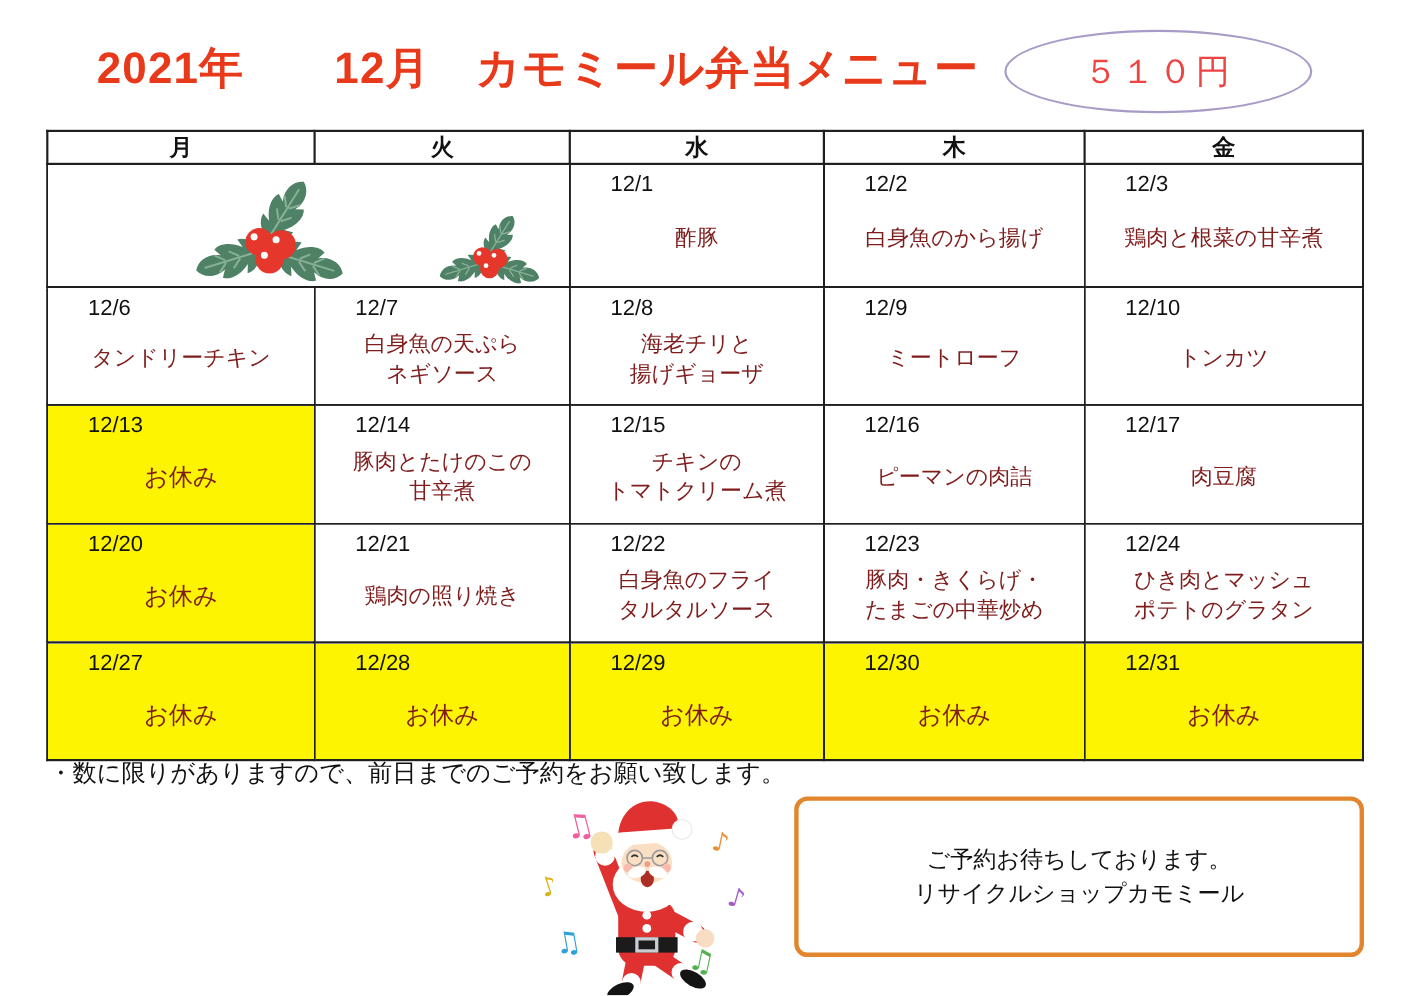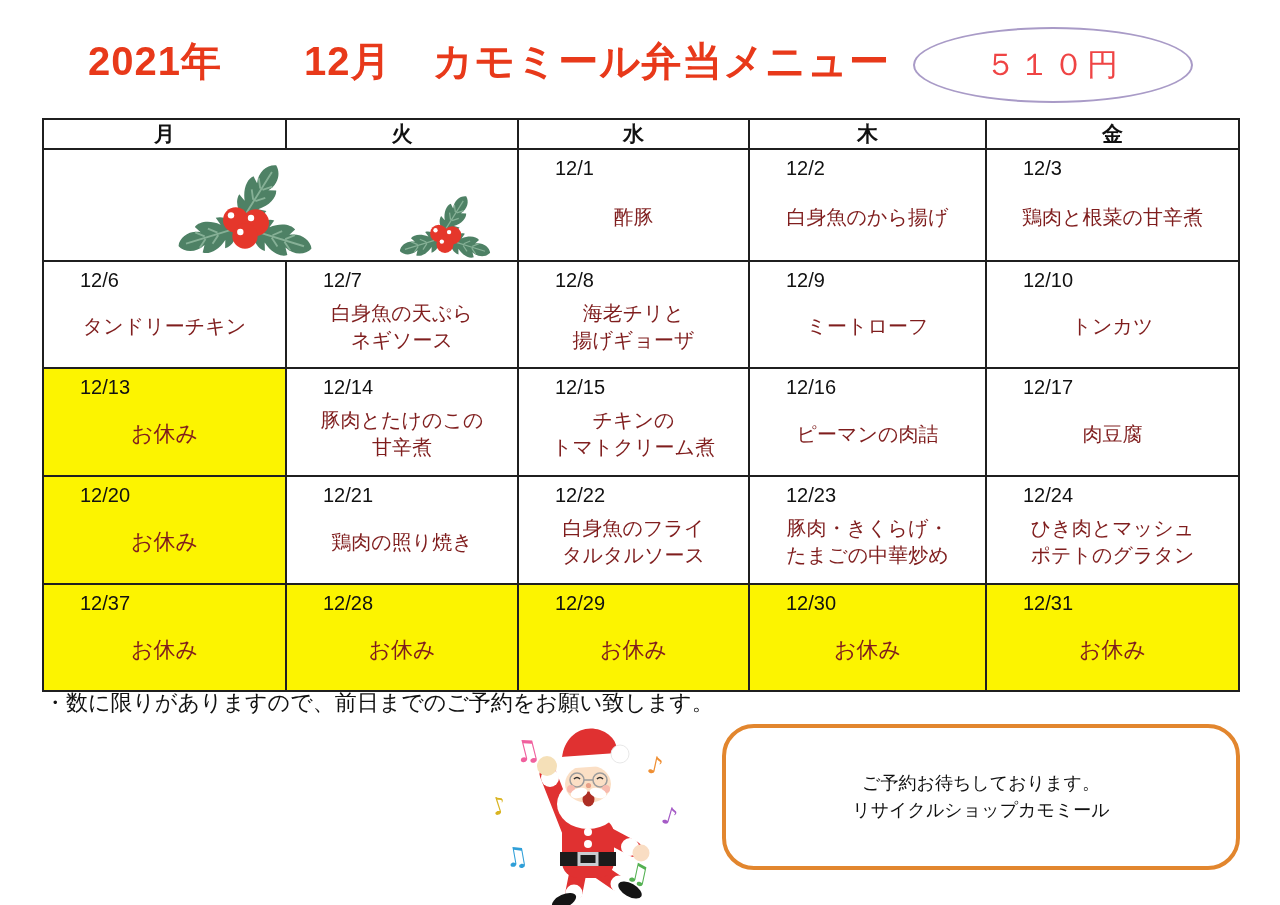--- a/index.html
+++ b/index.html
@@ -29,23 +29,23 @@
   .menu{position:absolute;top:0;left:0;right:0;bottom:0;box-sizing:border-box;padding-top:24px;
         display:flex;flex-direction:column;align-items:center;justify-content:center;
         font-size:20px;line-height:1.35;text-align:center;color:#7f1d1d;border-radius:30px;}
   td.holiday .menu{font-size:22px;justify-content:center;}
   .holly-big{position:absolute;left:128px;top:6px;width:146px;height:112px;}
   .holly-small{position:absolute;left:352px;top:40px;width:98px;height:76px;}
 
   
   .note-text{position:absolute;left:44px;top:688px;font-size:22px;color:#111;white-space:nowrap;font-family:Liberation Mono, monospace;}
   .contact-box{position:absolute;left:722px;top:724px;width:518px;height:146px;box-sizing:border-box;
-    border:4px solid var(--boxOrange,#E2862E);border-radius:32px;
+    border:4px solid var(--boxOrange,#E2862E);border-radius:12px;
     display:flex;flex-direction:column;align-items:center;justify-content:center;
-    font-size:18px;line-height:1.5;text-align:center;color:#111;}
+    font-size:21px;line-height:1.5;text-align:center;color:#111;}
   .contact-box .phone{letter-spacing:1px;}
   .santa{position:absolute;left:478px;top:712px;width:215px;height:193px;}
   .hidden-defs{position:absolute;width:0;height:0;overflow:hidden;}
   svg text.note{font-weight:bold;font-family:"DejaVu Sans",sans-serif;}
 </style>
 </head>
 <body>
 
 <div id="page">
 
@@ -231,21 +231,21 @@
           <td>
             <div class="date">12/24</div>
             <div class="menu">
               <div>ひき肉とマッシュ</div>
               <div>ポテトのグラタン</div>
             </div>
           </td>
         </tr>
         <tr class="r5">
           <td class="holiday">
-            <div class="date">12/37</div>
+            <div class="date">12/27</div>
             <div class="menu">
               <div>お休み</div>
             </div>
           </td>
           <td class="holiday">
             <div class="date">12/28</div>
             <div class="menu">
               <div>お休み</div>
             </div>
           </td>

